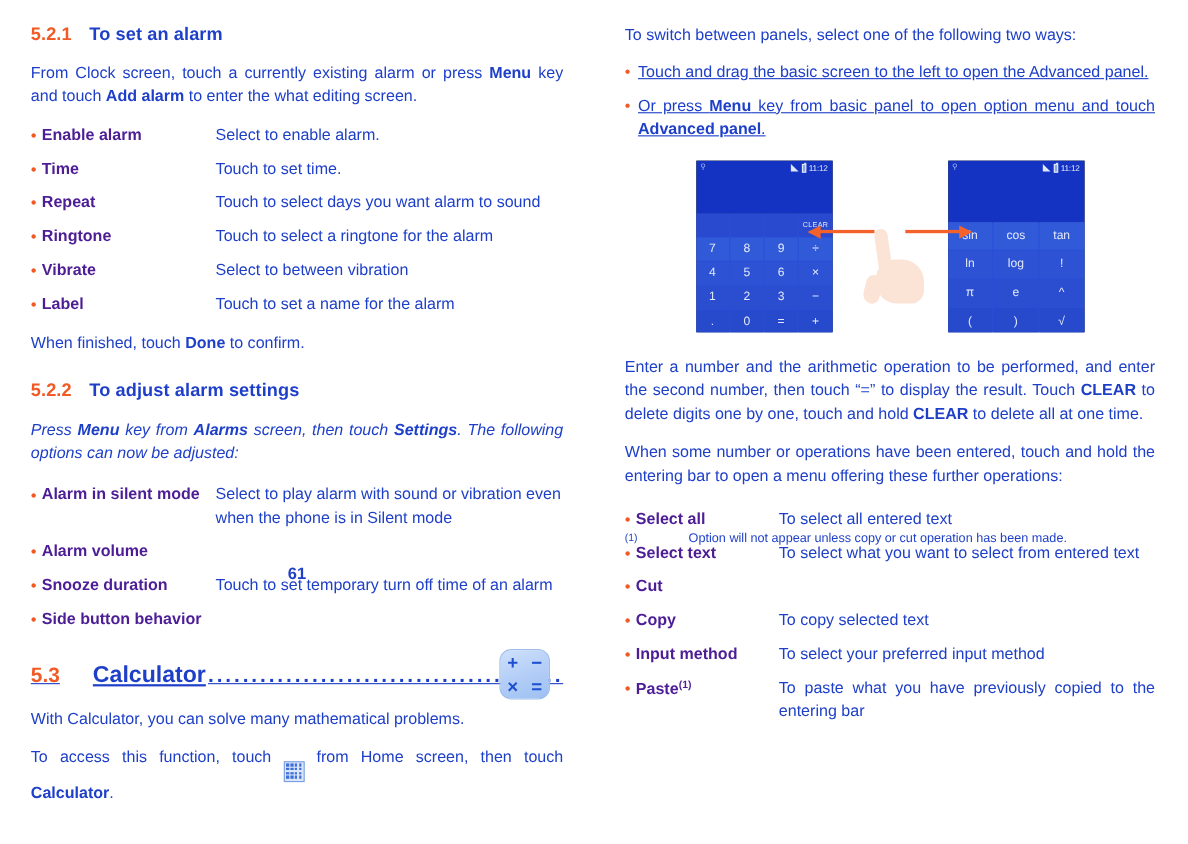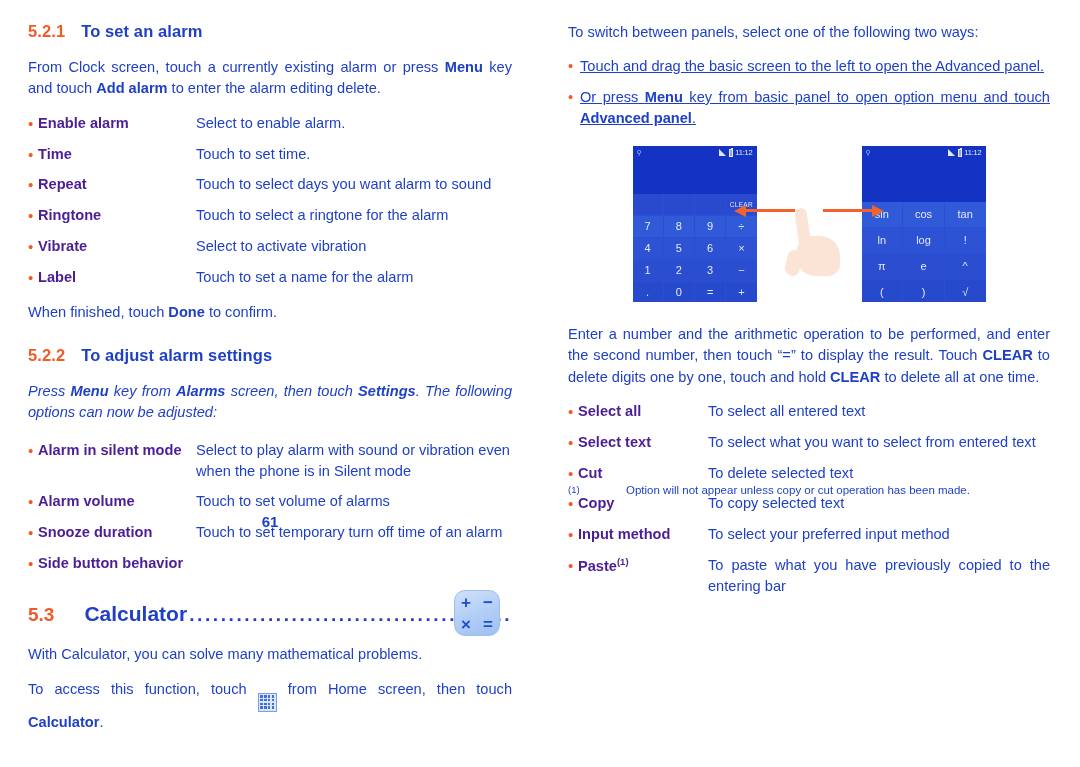--- a/index.html
+++ b/index.html
@@ -39,20 +39,21 @@
   .h3 .num { color: #f15a24; margin-right: 16px; }
   .h3 .ttl { color: #1e3fc8; }
 
   .h2 {
     display: flex;
     align-items: baseline;
     margin: 0 0 6px 0;
     font-size: 21px;
     font-weight: bold;
     position: relative;
+    text-decoration: underline;
   }
   .h2 .num { color: #f15a24; margin-right: 30px; font-size: 19px;}
   .h2 .ttl { color: #1e3fc8; white-space: nowrap; }
   .h2 .dots {
     flex: 1;
     color: #1e3fc8;
     overflow: hidden;
     white-space: nowrap;
     font-size: 19px;
     letter-spacing: 2.6px;
@@ -331,21 +332,21 @@
 
 <div class="page">
 
   <div class="col col-left left-col">
 
     <div class="h3">
       <span class="num">5.2.1</span>
       <span class="ttl">To set an alarm</span>
     </div>
 
-    <p class="body"><span>From Clock screen, touch a currently existing alarm or press </span><b>Menu</b><span> key and touch </span><b>Add alarm</b><span> to enter the alarm editing delete.</span></p>
+    <p class="body"><span>From Clock screen, touch a currently existing alarm or press </span><b>Menu</b><span> key and touch </span><b>Add alarm</b><span> to enter the what editing screen.</span></p>
 
     <div class="deflist">
       <div class="defrow">
         <span class="bullet">•</span>
         <span class="term">Enable alarm</span>
         <span class="desc">Select to enable alarm.</span>
       </div>
       <div class="defrow">
         <span class="bullet">•</span>
         <span class="term">Time</span>
@@ -357,21 +358,21 @@
         <span class="desc">Touch to select days you want alarm to sound</span>
       </div>
       <div class="defrow">
         <span class="bullet">•</span>
         <span class="term">Ringtone</span>
         <span class="desc">Touch to select a ringtone for the alarm</span>
       </div>
       <div class="defrow">
         <span class="bullet">•</span>
         <span class="term">Vibrate</span>
-        <span class="desc">Select to activate vibration</span>
+        <span class="desc">Select to between vibration</span>
       </div>
       <div class="defrow">
         <span class="bullet">•</span>
         <span class="term">Label</span>
         <span class="desc">Touch to set a name for the alarm</span>
       </div>
     </div>
 
     <p class="body" style="margin-top:14px;margin-bottom:22px"><span>When finished, touch </span><b>Done</b><span> to confirm.</span></p>
 
@@ -384,21 +385,20 @@
 
     <div class="deflist">
       <div class="defrow">
         <span class="bullet">•</span>
         <span class="term">Alarm in silent mode</span>
         <span class="desc">Select to play alarm with sound or vibration even when the phone is in Silent mode</span>
       </div>
       <div class="defrow">
         <span class="bullet">•</span>
         <span class="term">Alarm volume</span>
-        <span class="desc">Touch to set volume of alarms</span>
       </div>
       <div class="defrow">
         <span class="bullet">•</span>
         <span class="term">Snooze duration</span>
         <span class="desc">Touch to set temporary turn off time of an alarm</span>
       </div>
       <div class="defrow">
         <span class="bullet">•</span>
         <span class="term">Side button behavior</span>
       </div>
@@ -533,36 +533,36 @@
         <div class="hand">
           <span class="finger"></span>
           <span class="thumb"></span>
           <span class="palm"></span>
         </div>
       </div>
     </div>
 
     <p class="body"><span>Enter a number and the arithmetic operation to be performed, and enter the second number, then touch “=” to display the result. Touch </span><b>CLEAR</b><span> to delete digits one by one, touch and hold </span><b>CLEAR</b><span> to delete all at one time.</span></p>
 
+    <p class="body" style="margin-bottom:18px">When some number or operations have been entered, touch and hold the entering bar to open a menu offering these further operations:</p>
 
     <div class="deflist">
       <div class="defrow">
         <span class="bullet">•</span>
         <span class="term">Select all</span>
         <span class="desc">To select all entered text</span>
       </div>
       <div class="defrow">
         <span class="bullet">•</span>
         <span class="term">Select text</span>
         <span class="desc">To select what you want to select from entered text</span>
       </div>
       <div class="defrow">
         <span class="bullet">•</span>
         <span class="term">Cut</span>
-        <span class="desc">To delete selected text</span>
       </div>
       <div class="defrow">
         <span class="bullet">•</span>
         <span class="term">Copy</span>
         <span class="desc">To copy selected text</span>
       </div>
       <div class="defrow">
         <span class="bullet">•</span>
         <span class="term">Input method</span>
         <span class="desc">To select your preferred input method</span>

